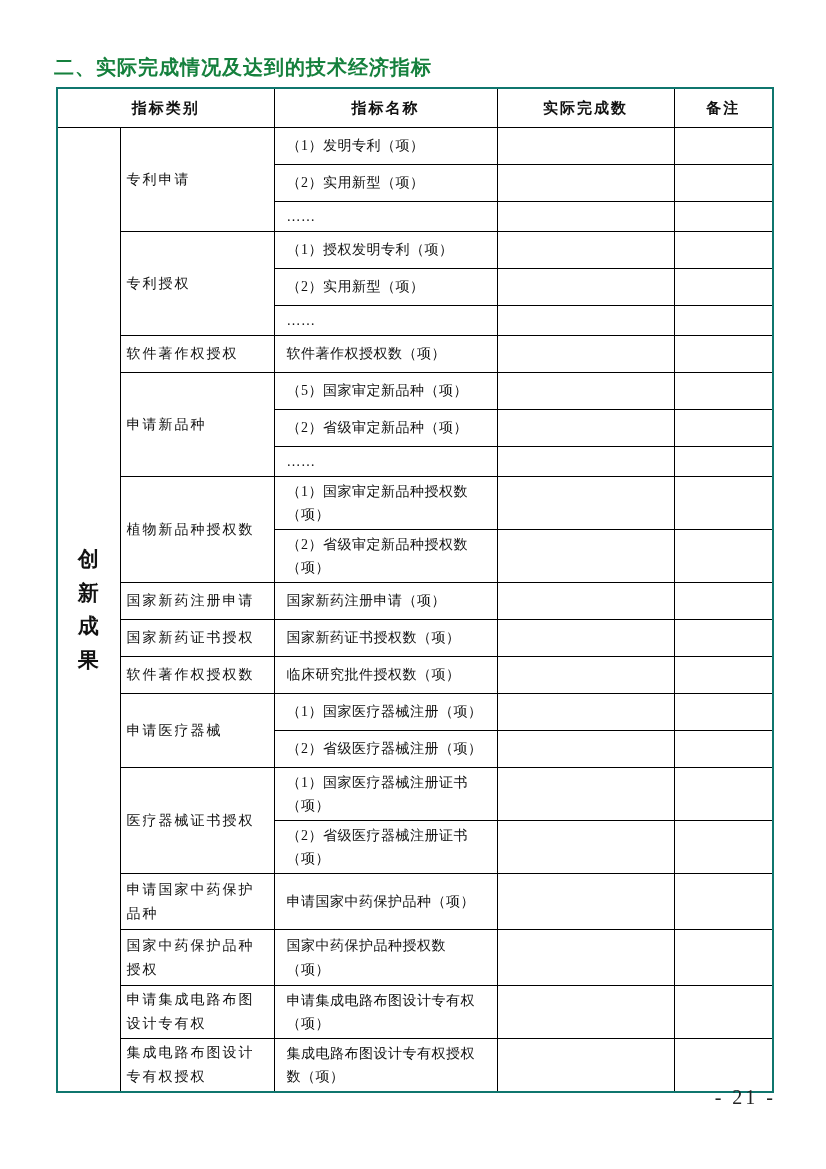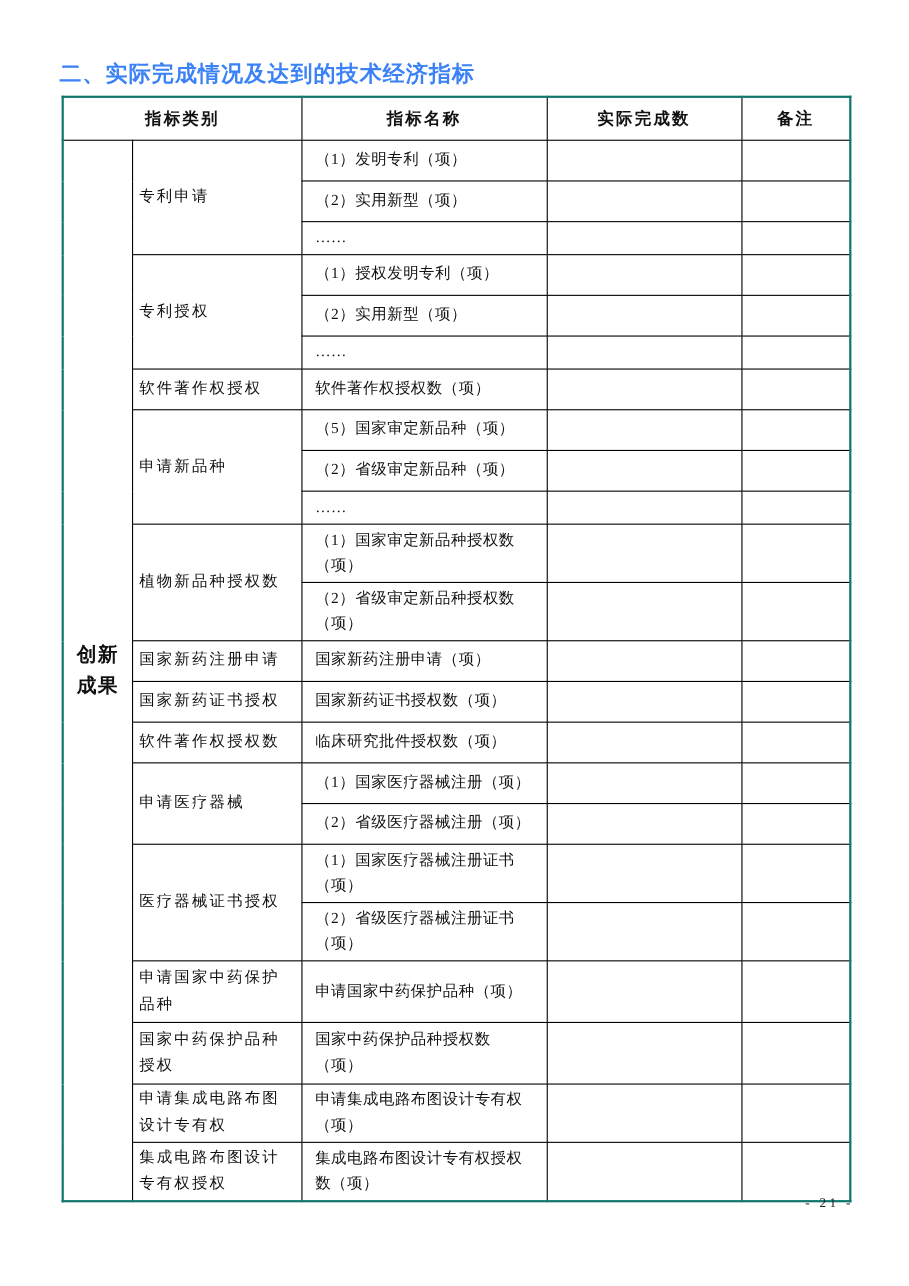--- a/index.html
+++ b/index.html
@@ -11,21 +11,21 @@
     color:#111;
     overflow:hidden;
   }
   .doc-title{
     position:absolute;
     left:54px;top:54px;
     font-family:Liberation Serif, serif;
     font-weight:bold;
     font-size:20px;
     letter-spacing:1px;
-    color:#3b82f6;
+    color:#15803d;
     white-space:nowrap;
   }
   table.ind-table{
     position:absolute;
     left:56px;top:87px;
     width:716px;
     border-collapse:collapse;
     table-layout:fixed;
     border:2px solid #0f766e;
   }
@@ -40,21 +40,21 @@
     font-family:"Liberation Sans","DejaVu Sans",sans-serif;
     font-weight:bold;
     font-size:15px;
     text-align:center;
     letter-spacing:2px;
     height:34px;
   }
   td.group-main{
     font-family:"Liberation Sans","DejaVu Sans",sans-serif;
     font-weight:bold;
-    font-size:18px;
+    font-size:21px;
     text-align:center;
     letter-spacing:1px;
     line-height:1.6;
     padding:0 10px;
   }
   td.cat{
     text-align:left;
     letter-spacing:2px;
     line-height:1.7;
     padding:2px 6px;
@@ -67,21 +67,21 @@
   }
   tr.h1{height:37px;}
   tr.hd{height:30px;}
   tr.h2{height:53px;}
   tr.h3{height:56px;}
   td.fill{background:#fff;}
   .page-number{
     position:absolute;
     top:1086px;
     right:50px;
-    font-size:12px;
+    font-size:20px;
     letter-spacing:3px;
     color:#222;
     white-space:nowrap;
   }
 </style>
 </head>
 <body>
 
 <div class="doc-title">二、实际完成情况及达到的技术经济指标</div>
 

